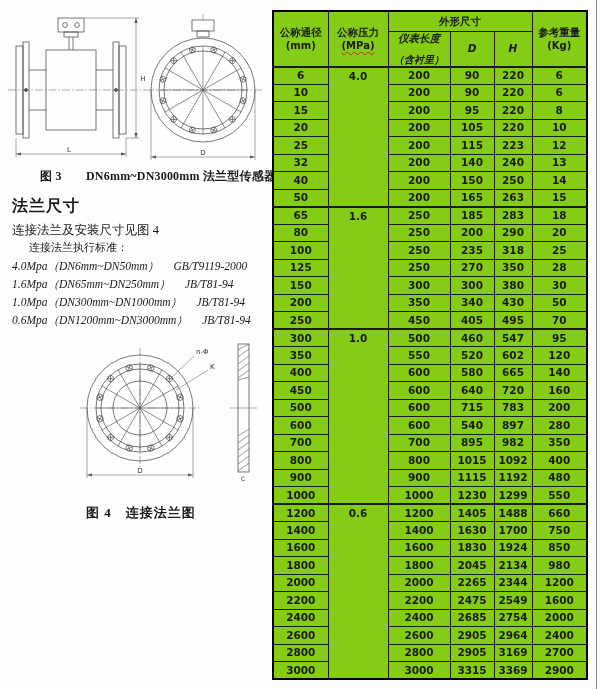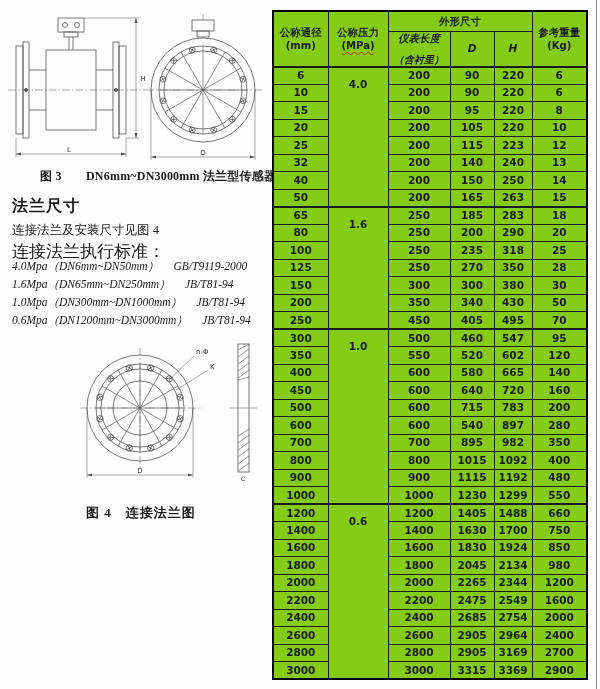--- a/index.html
+++ b/index.html
@@ -21,21 +21,21 @@
   .fig3-wrap { position: absolute; left: 6px; top: 12px; width: 262px; height: 152px; }
   .fig3-caption {
     position: absolute; left: 40px; top: 168px; width: 230px;
     font-size: 12px; font-weight: 700; letter-spacing: 0.2px; white-space: nowrap;
   }
   .flange-heading {
     position: absolute; left: 12px; top: 196px;
     font-size: 16px; font-weight: 700; letter-spacing: 1px;
   }
   .flange-line1 { position: absolute; left: 12px; top: 222px; font-size: 12.5px; }
-  .flange-line2 { position: absolute; left: 12px; top: 240px; font-size: 17px; }
+  .flange-line2 { position: absolute; left: 29px; top: 240px; font-size: 11px; }
   .std-line { position: absolute; left: 12px; font-size: 11.5px; white-space: nowrap; font-style: italic; }
   .std-0 { top: 259px; } .std-1 { top: 277px; } .std-2 { top: 295px; } .std-3 { top: 313px; }
   .fig4-wrap { position: absolute; left: 52px; top: 336px; width: 218px; height: 148px; }
   .fig4-caption {
     position: absolute; left: 86px; top: 504px;
     font-size: 13px; font-weight: 700; letter-spacing: 1px; white-space: nowrap;
   }
   svg text {
     font-family: "DejaVu Sans", sans-serif;
     fill: #333;
@@ -57,21 +57,21 @@
     vertical-align: middle;
     font-size: 10.5px;
     font-weight: 700;
     padding: 0;
     line-height: 13px;
     overflow: hidden;
   }
   table.spec thead tr.h1 { height: 20px; }
   table.spec thead tr.h2 { height: 34px; font-style: italic; }
   table.spec tbody tr { height: 17.5px; }
-  table.spec td.pcell { vertical-align: top; padding-top: 10px; }
+  table.spec td.pcell { vertical-align: top; padding-top: 2px; }
   table.spec tr.gs td { border-top: 2px solid #1c1c1c; }
   .unit { display: block; font-size: 10px; margin-top: 0; }
   .red-wavy {
     text-decoration: underline wavy #cc2222 1px;
     text-underline-offset: 2px;
     text-decoration-skip-ink: none;
   }
 </style>
 </head>
 <body>

